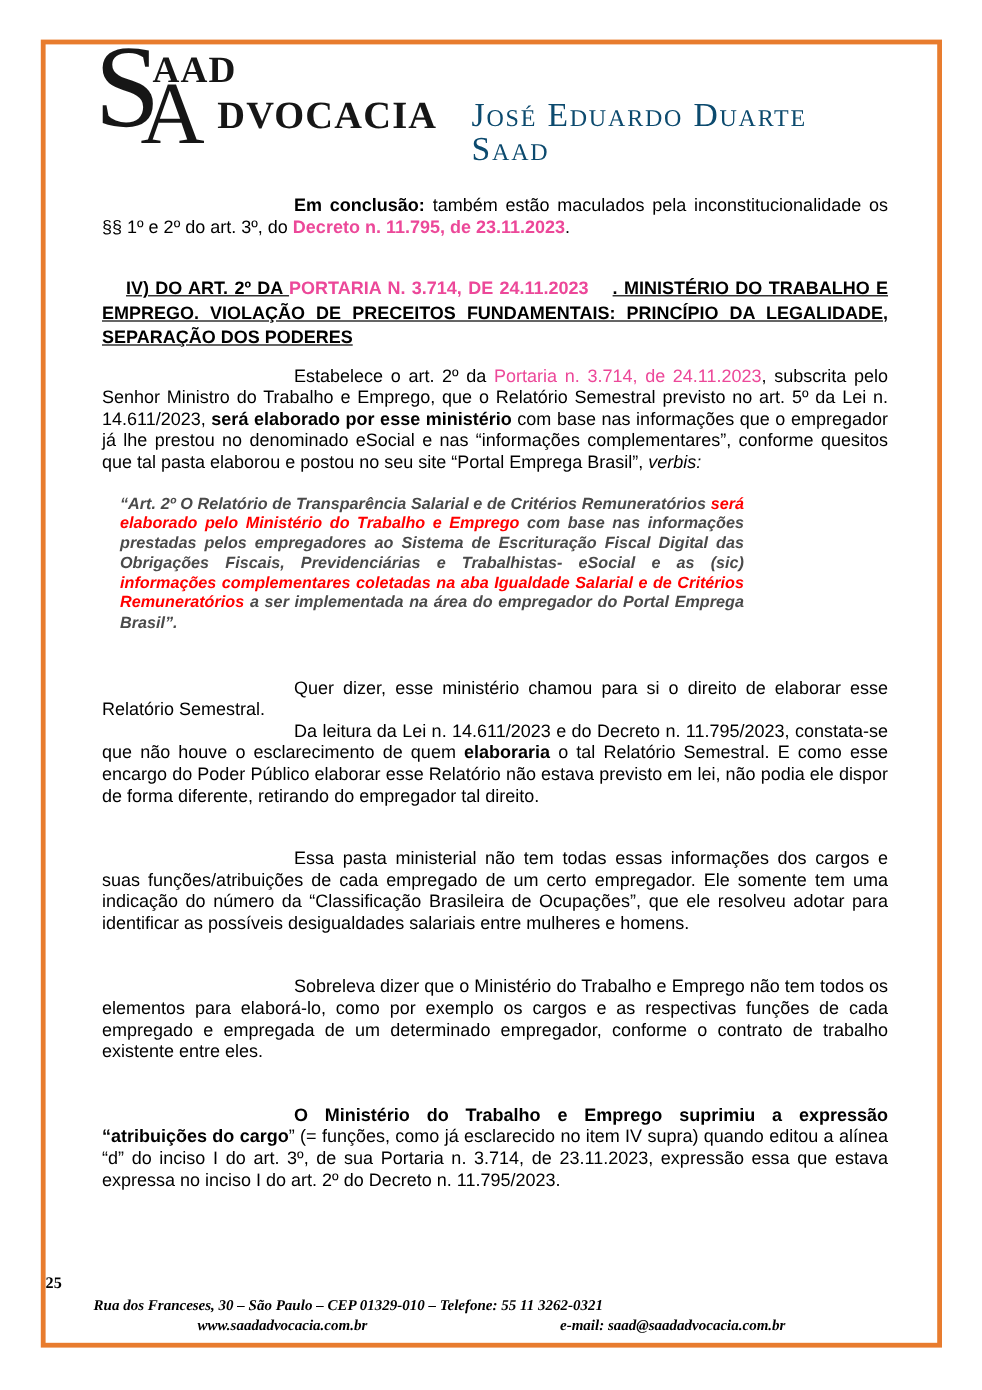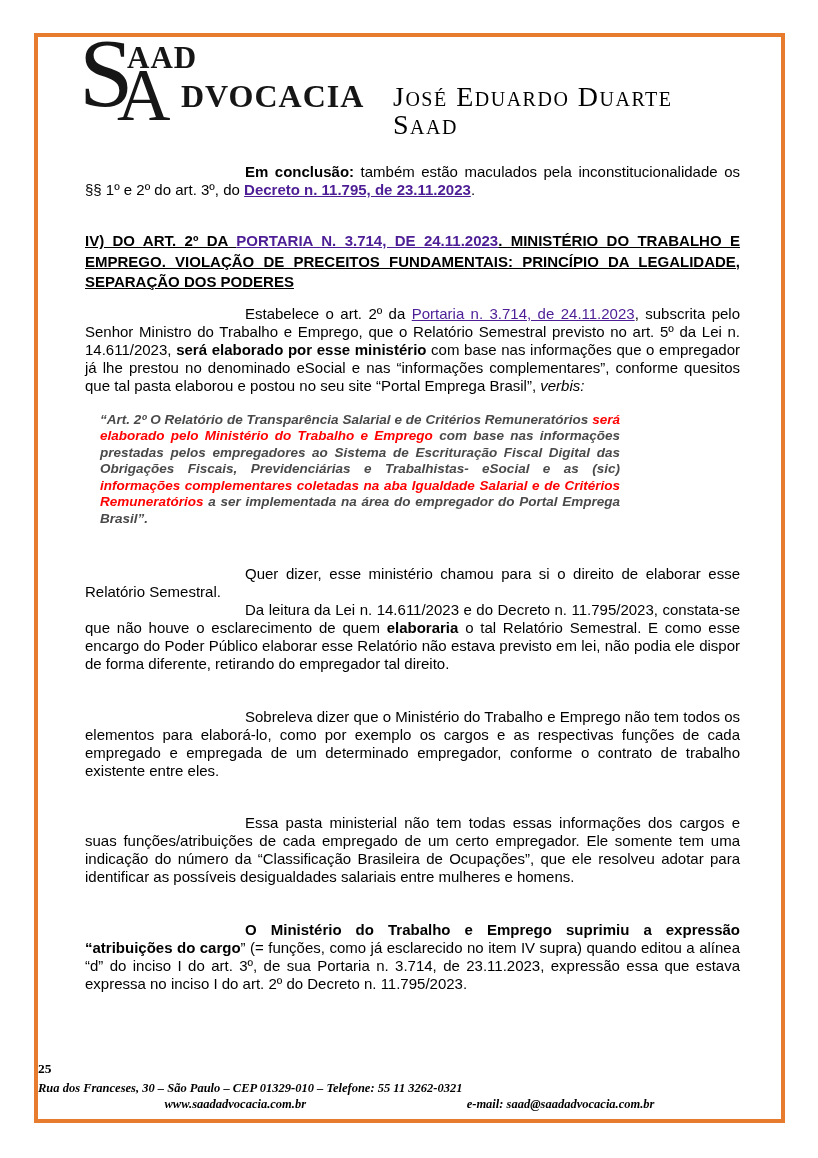--- a/index.html
+++ b/index.html
@@ -22,39 +22,39 @@
     position: relative;
     height: 84px;
     margin-left: -24px;
     font-family: "Liberation Serif", serif;
     color: #161616;
   }
   .logo-s   { position: absolute; left: 18px; top: -17px; font-size: 98px; line-height: 1; }
   .logo-aad { position: absolute; left: 66px; top: 1px;  font-size: 31px; line-height: 1; font-weight: 700; letter-spacing: 1px; }
   .logo-a   { position: absolute; left: 56px; top: 17px; font-size: 74px; line-height: 1; }
   .logo-dvocacia { position: absolute; left: 120px; top: 39px; font-size: 32px; line-height: 1; font-weight: 700; letter-spacing: 1px; }
-  .logo-name { position: absolute; left: 332px; top: 42px; font-size: 28px; line-height: 1; font-variant: small-caps; letter-spacing: 1.5px; color: #000000; }
+  .logo-name { position: absolute; left: 332px; top: 42px; font-size: 28px; line-height: 1; font-variant: small-caps; letter-spacing: 1.5px; color: #0c4a6e; }
   
   .para {
     font-size: 15px;
     line-height: 18px;
     text-align: justify;
   }
   .indent { text-indent: 160px; }
   .b { font-weight: bold; }
   .i { font-style: italic; }
-  .doc-link { color: #4c1d95; text-decoration: underline; cursor: pointer; }
+  .doc-link { color: #ec4899; cursor: pointer; }
   .p1 { margin-top: 38px; }
   .heading {
     margin-top: 32px;
     font-size: 15px; line-height: 20.5px;
     font-weight: bold;
     text-align: justify;
   }
-  .heading .hrun { text-decoration: underline; }
+  .heading .hrun { text-decoration: underline; margin-left: 20px; }
   .p2 { margin-top: 12px; }
   .quote {
     margin-top: 17px;
     margin-left: 15px;
     width: 520px;
     font-size: 13.5px;
     line-height: 16.5px;
     font-weight: bold;
     font-style: italic;
     color: #4a4a4a;
@@ -70,21 +70,21 @@
   .footer {
     position: absolute;
     left: 0; right: 0; bottom: 7px;
     text-align: left;
     font-family: "Liberation Serif", serif;
   }
   .page-number {
     font-size: 13.5px; font-weight: bold; margin-bottom: 4px;
   }
   .footer-address {
-    font-size: 12.5px; font-weight: bold; font-style: italic;
+    font-size: 12.5px; font-weight: bold; font-style: italic; margin-left: 40px;
   }
   .footer-row {
     width: 490px; margin: 1px auto 0 auto;
     display: flex; justify-content: space-between;
     font-size: 12.5px; font-weight: bold; font-style: italic; gap: 34px;
   }
 </style>
 </head>
 <body>
 
@@ -103,23 +103,23 @@
   <p class="heading"><span class="hrun">IV) DO ART. 2º DA </span><a class="doc-link">PORTARIA N. 3.714, DE 24.11.2023</a><span class="hrun">. MINISTÉRIO DO TRABALHO E EMPREGO. VIOLAÇÃO DE PRECEITOS FUNDAMENTAIS: PRINCÍPIO DA LEGALIDADE, SEPARAÇÃO DOS PODERES</span></p>
 
   <p class="para indent p2"><span>Estabelece o art. 2º da </span><a class="doc-link">Portaria n. 3.714, de 24.11.2023</a><span>, subscrita pelo Senhor Ministro do Trabalho e Emprego, que o Relatório Semestral previsto no art. 5º da Lei n. 14.611/2023, </span><span class="b">será elaborado por esse ministério</span><span> com base nas informações que o empregador já lhe prestou no denominado eSocial e nas “informações complementares”, conforme quesitos que tal pasta elaborou e postou no seu site “Portal Emprega Brasil”, </span><span class="i">verbis:</span></p>
 
   <div class="quote"><span>“Art. 2º O Relatório de Transparência Salarial e de Critérios Remuneratórios </span><span class="red">será elaborado pelo Ministério do Trabalho e Emprego</span><span> com base nas informações prestadas pelos empregadores ao Sistema de Escrituração Fiscal Digital das Obrigações Fiscais, Previdenciárias e Trabalhistas- eSocial e as (sic) </span><span class="red">informações complementares coletadas na aba Igualdade Salarial e de Critérios Remuneratórios</span><span> a ser implementada na área do empregador do Portal Emprega Brasil”.</span></div>
 
   <p class="para indent p3">Quer dizer, esse ministério chamou para si o direito de elaborar esse Relatório Semestral.</p>
 
   <p class="para indent p4"><span>Da leitura da Lei n. 14.611/2023 e do Decreto n. 11.795/2023, constata-se que não houve o esclarecimento de quem </span><span class="b">elaboraria</span><span> o tal Relatório Semestral. E como esse encargo do Poder Público elaborar esse Relatório não estava previsto em lei, não podia ele dispor de forma diferente, retirando do empregador tal direito.</span></p>
 
+  <p class="para indent p6">Essa pasta ministerial não tem todas essas informações dos cargos e suas funções/atribuições de cada empregado de um certo empregador. Ele somente tem uma indicação do número da “Classificação Brasileira de Ocupações”, que ele resolveu adotar para identificar as possíveis desigualdades salariais entre mulheres e homens.</p>
+
   <p class="para indent p5">Sobreleva dizer que o Ministério do Trabalho e Emprego não tem todos os elementos para elaborá-lo, como por exemplo os cargos e as respectivas funções de cada empregado e empregada de um determinado empregador, conforme o contrato de trabalho existente entre eles.</p>
-
-  <p class="para indent p6">Essa pasta ministerial não tem todas essas informações dos cargos e suas funções/atribuições de cada empregado de um certo empregador. Ele somente tem uma indicação do número da “Classificação Brasileira de Ocupações”, que ele resolveu adotar para identificar as possíveis desigualdades salariais entre mulheres e homens.</p>
 
   <p class="para indent p7"><span class="b">O Ministério do Trabalho e Emprego suprimiu a expressão “atribuições do cargo</span><span>” (= funções, como já esclarecido no item IV supra) quando editou a alínea “d” do inciso I do art. 3º, de sua Portaria n. 3.714, de 23.11.2023, expressão essa que estava expressa no inciso I do art. 2º do Decreto n. 11.795/2023.</span></p>
 
   <div class="footer">
     <div class="page-number">25</div>
     <div class="footer-address">Rua dos Franceses, 30 – São Paulo – CEP 01329-010 – Telefone: 55 11 3262-0321</div>
     <div class="footer-row">
       <span>www.saadadvocacia.com.br</span>
       <span>e-mail: saad@saadadvocacia.com.br</span>
     </div>

